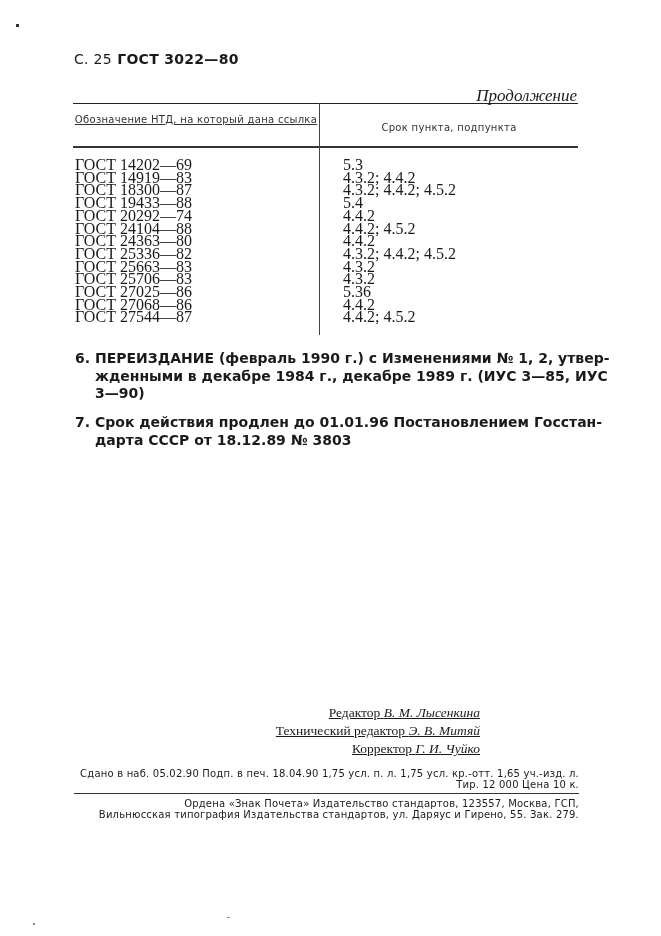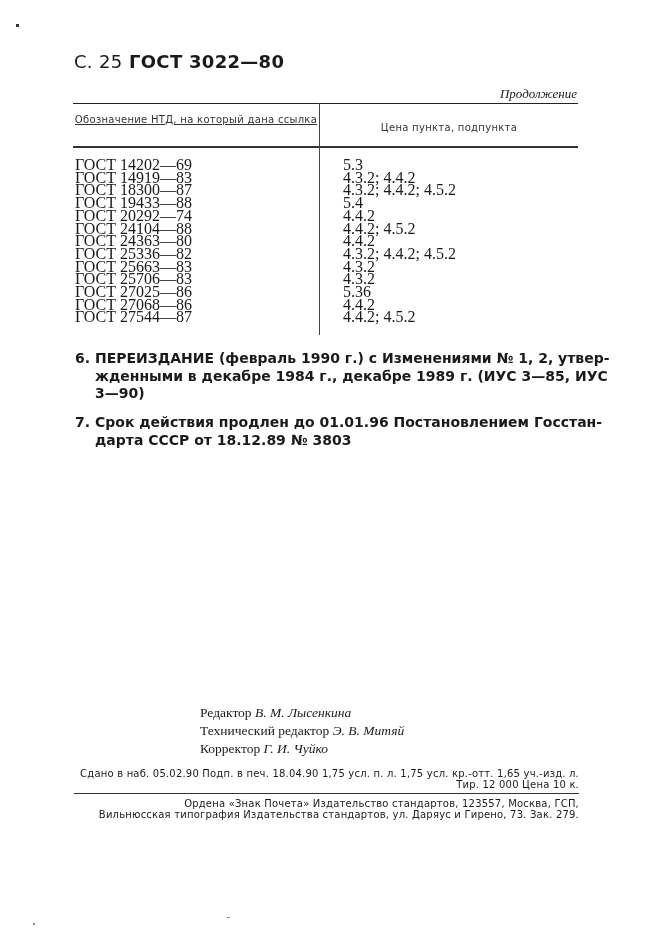--- a/index.html
+++ b/index.html
@@ -3,28 +3,28 @@
   <meta charset="utf-8">
   <style>
     html, body { margin: 0; padding: 0; background: #ffffff; }
     body {
       width: 661px; height: 936px; position: relative; overflow: hidden;
       color: #1a1a1a; font-family: "Liberation Serif", serif;
     }
     .speck { position: absolute; background: #333; }
     .page-header {
       position: absolute; left: 74px; top: 51px;
-      font-family: "DejaVu Sans", sans-serif; font-size: 18px; font-weight: bold;
+      font-family: "DejaVu Sans", sans-serif; font-size: 14px; font-weight: bold;
       letter-spacing: 0.3px;
       text-align: center;
     }
     .page-header .pnum { font-weight: normal; }
     .continuation {
       position: absolute; right: 84px; top: 86px;
-      font-style: italic; font-size: 13px;
+      font-style: italic; font-size: 17px;
     }
     .table {
       position: absolute; left: 73px; top: 103px; width: 505px; height: 232px;
     }
     .table .rule-top { position: absolute; left: 0; right: 0; top: 0; border-top: 1.5px solid #222; }
     .table .rule-head { position: absolute; left: 0; right: 0; top: 43px; border-top: 2px solid #333; }
     .table .vline { position: absolute; left: 246px; top: 0; bottom: 0; border-left: 1px solid #444; }
     .th {
       position: absolute; top: 8px; text-align: center;
       font-family: "DejaVu Sans", sans-serif; font-size: 10px; line-height: 11px; color: #333;
@@ -39,22 +39,22 @@
     .note {
       position: absolute; left: 75px; width: 506px;
       font-family: "DejaVu Sans", sans-serif; font-weight: bold; font-size: 14px; line-height: 17.5px;
       text-align: justify;
     }
     .note .num { display: inline-block; width: 20px; }
     .note .ind { padding-left: 20px; }
     .note6 { top: 350px; }
     .note7 { top: 414px; }
     .credits {
-      position: absolute; left: 200px; width: 280px; top: 704px; text-align: left;
-      font-size: 13.5px; line-height: 18px;
+      position: absolute; left: 200px; width: 280px; top: 704px; text-align: right;
+      font-size: 13.5px; line-height: 18px; text-decoration: underline;
     }
     .credits i { font-style: italic; }
     .imprint {
       position: absolute; left: 74px; width: 505px; text-align: right;
       font-family: "DejaVu Sans", sans-serif; font-size: 10px; line-height: 11px; letter-spacing: 0.2px;
     }
     .imprint1 { top: 768px; }
     .imprint-rule { position: absolute; left: 74px; width: 505px; top: 793px; border-top: 1.5px solid #333; }
     .imprint2 { top: 798px; }
   </style>
@@ -70,21 +70,21 @@
   <span>ГОСТ 3022—80</span>
 </div>
 
 <div class="continuation">Продолжение</div>
 
 <div class="table">
   <div class="rule-top"></div>
   <div class="rule-head"></div>
   <div class="vline"></div>
   <div class="th left">Обозначение НТД, на который дана ссылка</div>
-  <div class="th right">Цена пункта, подпункта</div>
+  <div class="th right">Срок пункта, подпункта</div>
 
   <div class="col left">
     <div class="row">ГОСТ 14202—69</div>
     <div class="row">ГОСТ 14919—83</div>
     <div class="row">ГОСТ 18300—87</div>
     <div class="row">ГОСТ 19433—88</div>
     <div class="row">ГОСТ 20292—74</div>
     <div class="row">ГОСТ 24104—88</div>
     <div class="row">ГОСТ 24363—80</div>
     <div class="row">ГОСТ 25336—82</div>
@@ -129,14 +129,14 @@
   <div><span>Корректор</span> <i>Г. И. Чуйко</i></div>
 </div>
 
 <div class="imprint imprint1">
   <div>Сдано в наб. 05.02.90 Подп. в печ. 18.04.90 1,75 усл. п. л. 1,75 усл. кр.-отт. 1,65 уч.-изд. л.</div>
   <div>Тир. 12 000 Цена 10 к.</div>
 </div>
 <div class="imprint-rule"></div>
 <div class="imprint imprint2">
   <div>Ордена «Знак Почета» Издательство стандартов, 123557, Москва, ГСП,</div>
-  <div>Вильнюсская типография Издательства стандартов, ул. Даряус и Гирено, 73. Зак. 279.</div>
+  <div>Вильнюсская типография Издательства стандартов, ул. Даряус и Гирено, 55. Зак. 279.</div>
 </div>
 
 </body></html>

